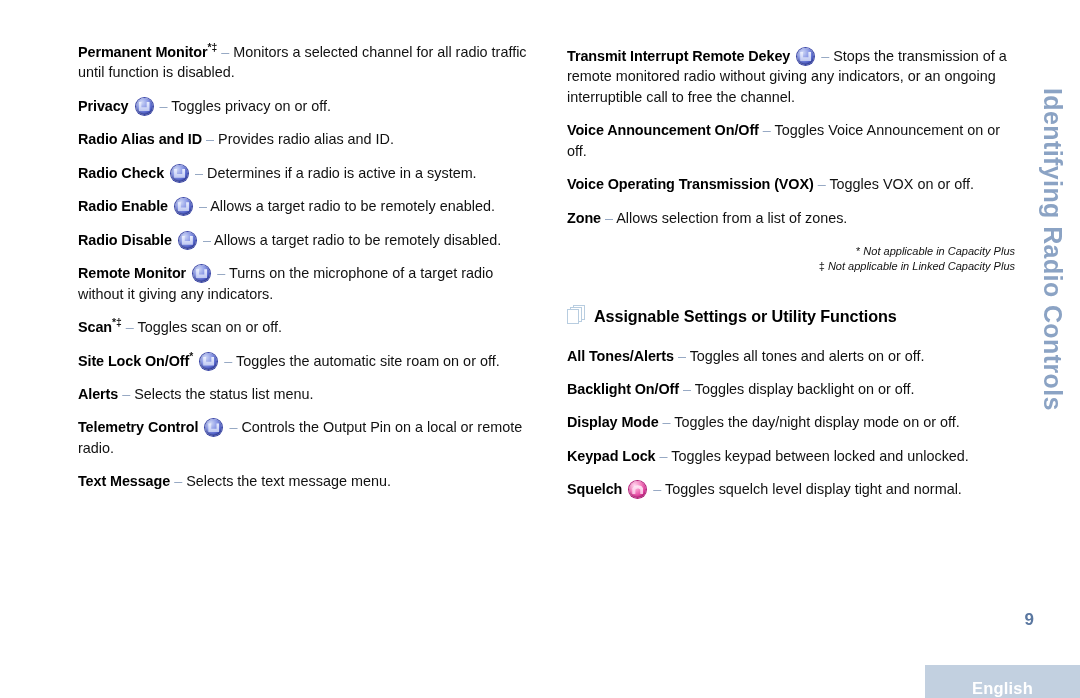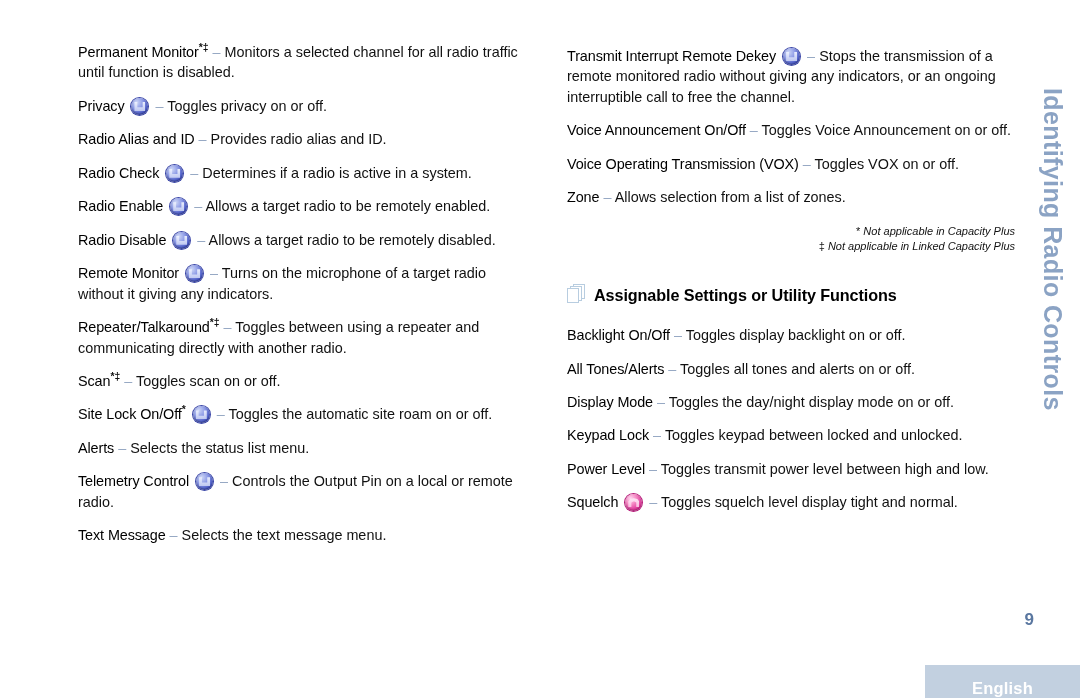--- a/index.html
+++ b/index.html
@@ -32,21 +32,21 @@
   .col-right { left: 567px; width: 448px; }
 
   
   .entry {
     margin: 0 0 13px 0;
     text-align: left;
     color: #111111;
   }
 
   .term {
-    font-weight: normal;
+    font-weight: bold;
     color: #000000;
     letter-spacing: -0.1px;
   }
   sup.mark {
     font-size: 0.72em;
     font-weight: bold;
     vertical-align: super;
     line-height: 0;
   }
   .dash {
@@ -196,21 +196,20 @@
 
   <div class="col col-left" style="top:42px;">
     <div id="left-entries">
         <p class="entry"><span class="term">Permanent Monitor</span><sup class="mark">*‡</sup> <span class="dash">–</span> <span class="desc">Monitors a selected channel for all radio traffic until function is disabled.</span></p>
         <p class="entry"><span class="term">Privacy</span> <span class="btn-icon"></span> <span class="dash">–</span> <span class="desc">Toggles privacy on or off.</span></p>
         <p class="entry"><span class="term">Radio Alias and ID</span> <span class="dash">–</span> <span class="desc">Provides radio alias and ID.</span></p>
         <p class="entry"><span class="term">Radio Check</span> <span class="btn-icon"></span> <span class="dash">–</span> <span class="desc">Determines if a radio is active in a system.</span></p>
         <p class="entry"><span class="term">Radio Enable</span> <span class="btn-icon"></span> <span class="dash">–</span> <span class="desc">Allows a target radio to be remotely enabled.</span></p>
         <p class="entry"><span class="term">Radio Disable</span> <span class="btn-icon"></span> <span class="dash">–</span> <span class="desc">Allows a target radio to be remotely disabled.</span></p>
         <p class="entry"><span class="term">Remote Monitor</span> <span class="btn-icon"></span> <span class="dash">–</span> <span class="desc">Turns on the microphone of a target radio without it giving any indicators.</span></p>
-        <p class="entry"><span class="term">Repeater/Talkaround</span><sup class="mark">*‡</sup> <span class="dash">–</span> <span class="desc">Toggles between using a repeater and communicating directly with another radio.</span></p>
         <p class="entry"><span class="term">Scan</span><sup class="mark">*‡</sup> <span class="dash">–</span> <span class="desc">Toggles scan on or off.</span></p>
         <p class="entry"><span class="term">Site Lock On/Off</span><sup class="mark">*</sup> <span class="btn-icon"></span> <span class="dash">–</span> <span class="desc">Toggles the automatic site roam on or off.</span></p>
         <p class="entry"><span class="term">Alerts</span> <span class="dash">–</span> <span class="desc">Selects the status list menu.</span></p>
         <p class="entry"><span class="term">Telemetry Control</span> <span class="btn-icon"></span> <span class="dash">–</span> <span class="desc">Controls the Output Pin on a local or remote radio.</span></p>
         <p class="entry"><span class="term">Text Message</span> <span class="dash">–</span> <span class="desc">Selects the text message menu.</span></p>
       </div>
   </div>
 
   <div class="col col-right" style="top:46px;">
     <div id="right-entries-top">
@@ -234,25 +233,24 @@
     <div class="section-head">
       <span class="pages-icon">
         <i></i>
           <i></i>
           <i></i>
       </span>
       <span class="section-title">Assignable Settings or Utility Functions</span>
     </div>
 
     <div id="right-entries-bottom">
+        <p class="entry"><span class="term">All Tones/Alerts</span> <span class="dash">–</span> <span class="desc">Toggles all tones and alerts on or off.</span></p>
         <p class="entry"><span class="term">Backlight On/Off</span> <span class="dash">–</span> <span class="desc">Toggles display backlight on or off.</span></p>
-        <p class="entry"><span class="term">All Tones/Alerts</span> <span class="dash">–</span> <span class="desc">Toggles all tones and alerts on or off.</span></p>
         <p class="entry"><span class="term">Display Mode</span> <span class="dash">–</span> <span class="desc">Toggles the day/night display mode on or off.</span></p>
         <p class="entry"><span class="term">Keypad Lock</span> <span class="dash">–</span> <span class="desc">Toggles keypad between locked and unlocked.</span></p>
-        <p class="entry"><span class="term">Power Level</span> <span class="dash">–</span> <span class="desc">Toggles transmit power level between high and low.</span></p>
         <p class="entry"><span class="term">Squelch</span> <span class="btn-icon pink"></span> <span class="dash">–</span> <span class="desc">Toggles squelch level display tight and normal.</span></p>
       </div>
   </div>
 
   <div class="side-tab">
     <span>Identifying Radio Controls</span>
   </div>
 
   <div class="page-number">9</div>
 

